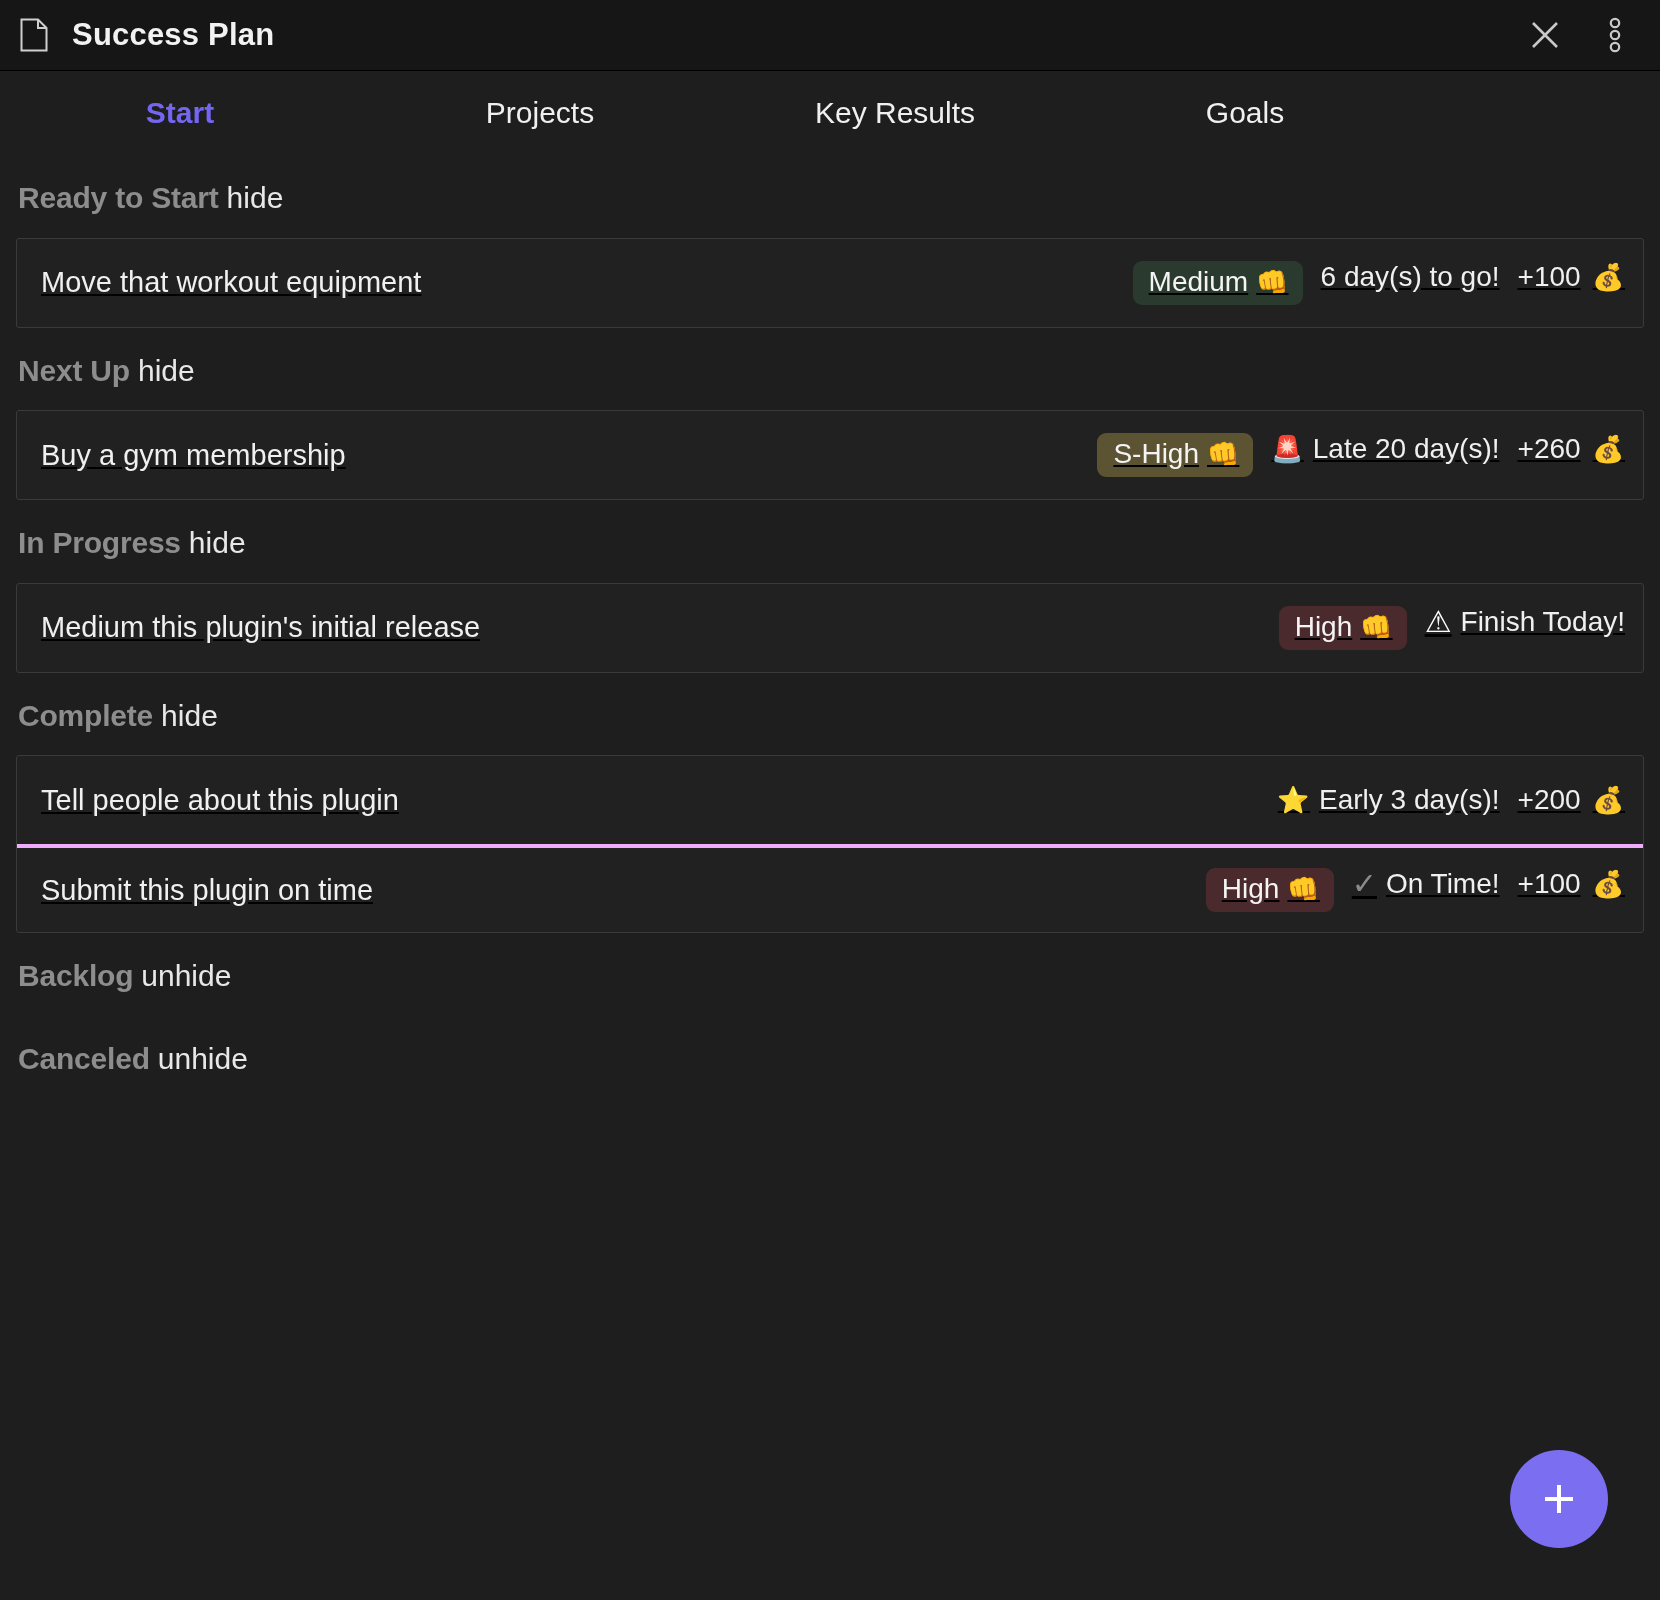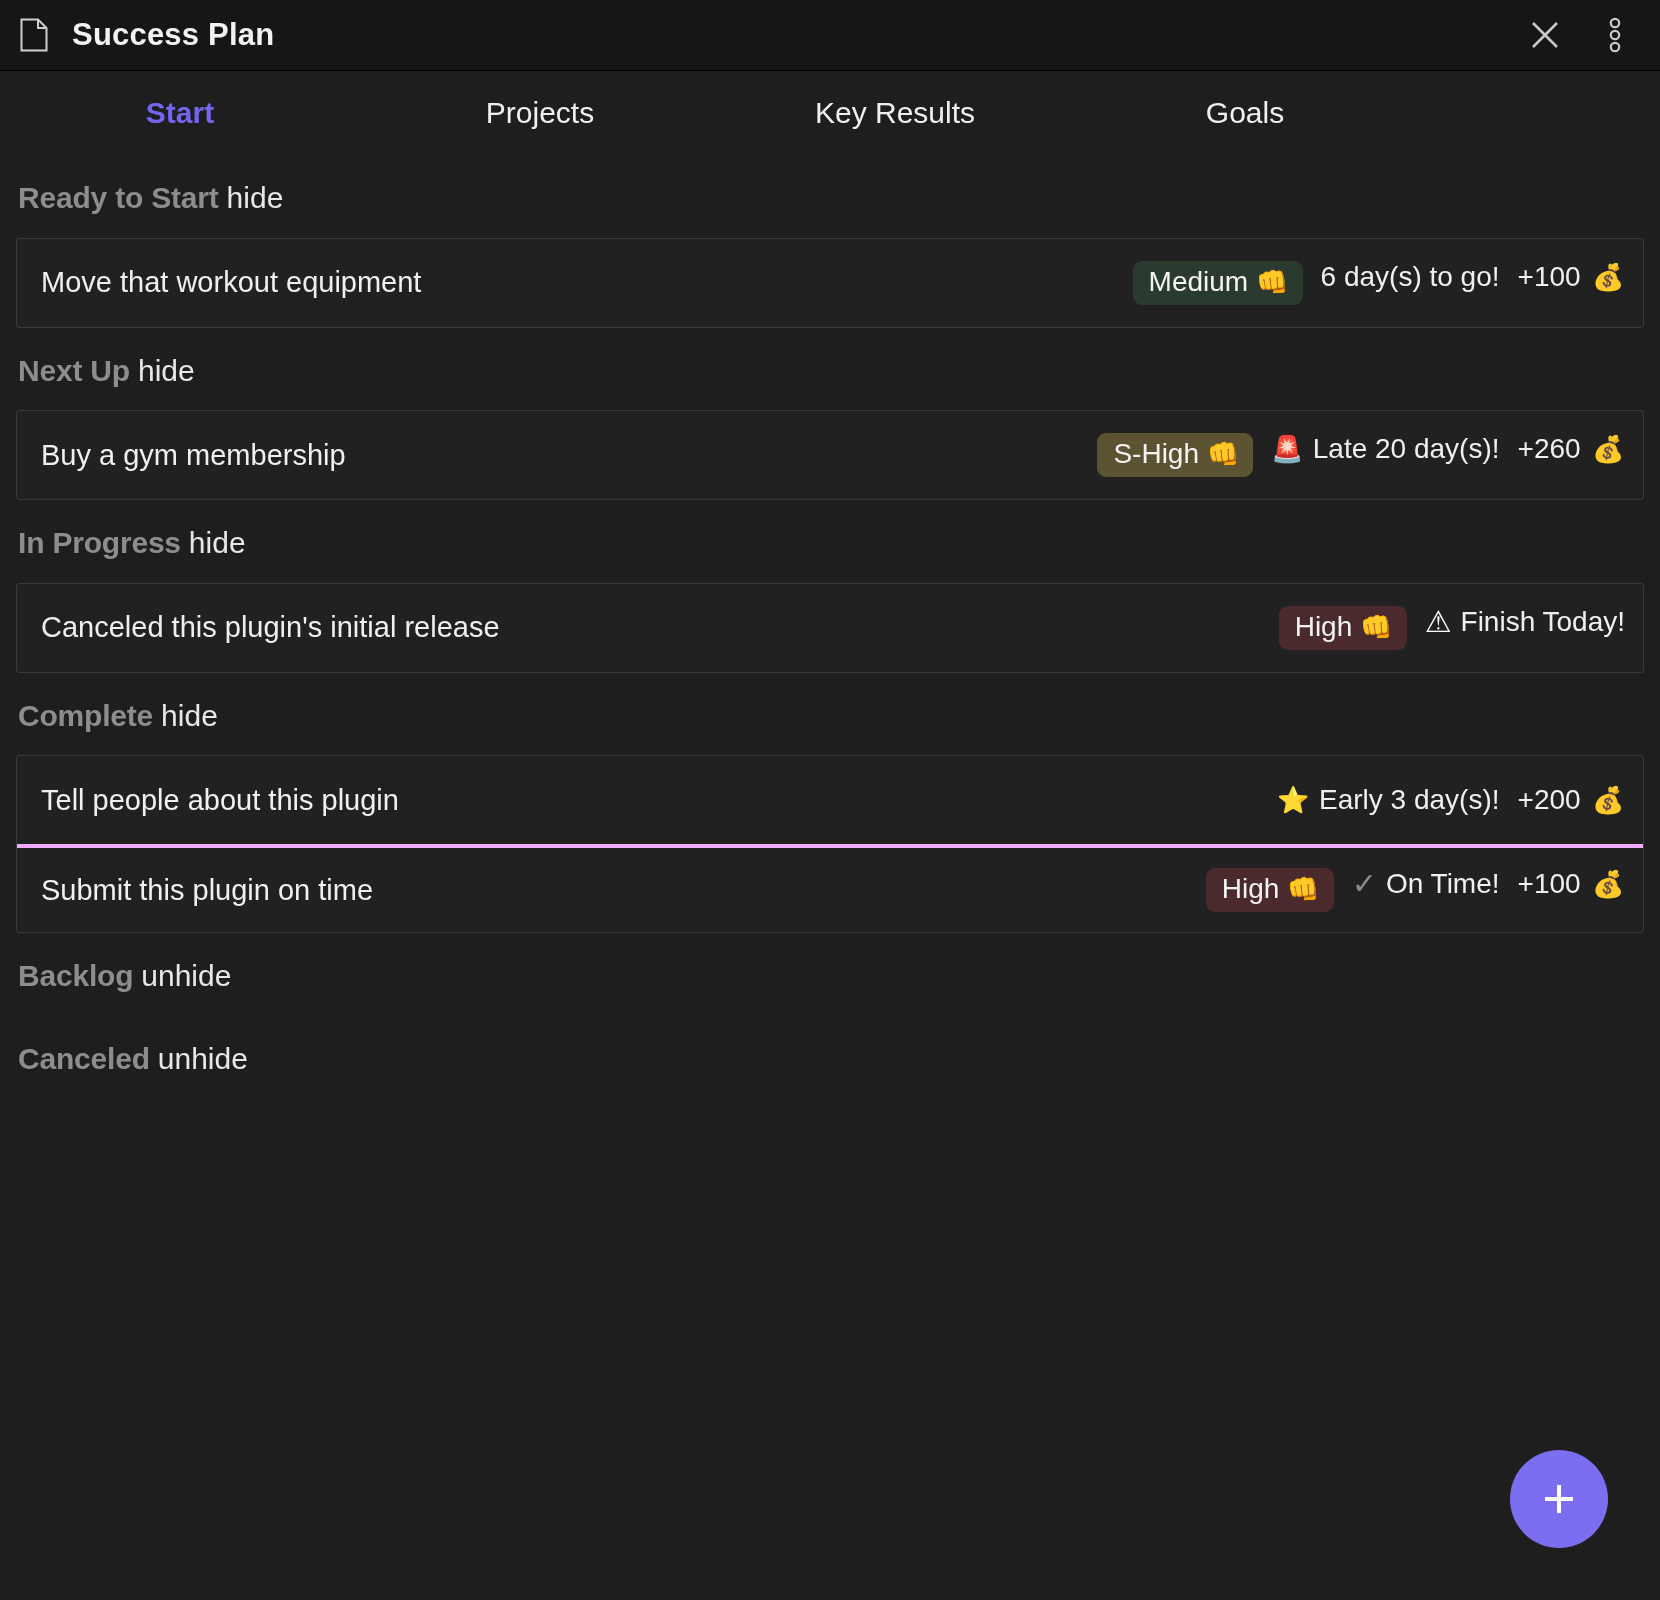--- a/index.html
+++ b/index.html
@@ -104,20 +104,21 @@
     border-radius: 3px;
     background: #212121;
     overflow: hidden;
   }
   .task-row {
     display: flex;
     align-items: center;
     min-height: 88px;
     padding: 10px 18px 10px 24px;
     gap: 12px;
+    text-decoration: underline;
   }
   .task-row + .task-row {
     border-top: 4px solid #f0abfc;
   }
   .task-title {
     font-size: 29px;
     color: #f0f0f0;
     flex: 1 1 auto;
     white-space: nowrap;
     overflow: hidden;
@@ -261,21 +262,21 @@
           <span class="points">
             <span>+260</span>
             <span class="emoji">💰</span>
           </span>
         </div>
       </div>
     </div>
     <div class="section-header"><span class="section-title">In Progress</span><span class="section-toggle">hide</span></div>
     <div class="task-group">
       <div class="task-row">
-        <div class="task-title">Canceled this plugin's initial release</div>
+        <div class="task-title">Medium this plugin's initial release</div>
         <div class="task-meta">
           <span class="priority-badge badge-high">
             <span>High</span>
             <span class="emoji">👊</span>
           </span>
           <span class="due-text">
             <span class="warn-glyph">⚠</span>
             <span>Finish Today!</span>
           </span>
         </div>

